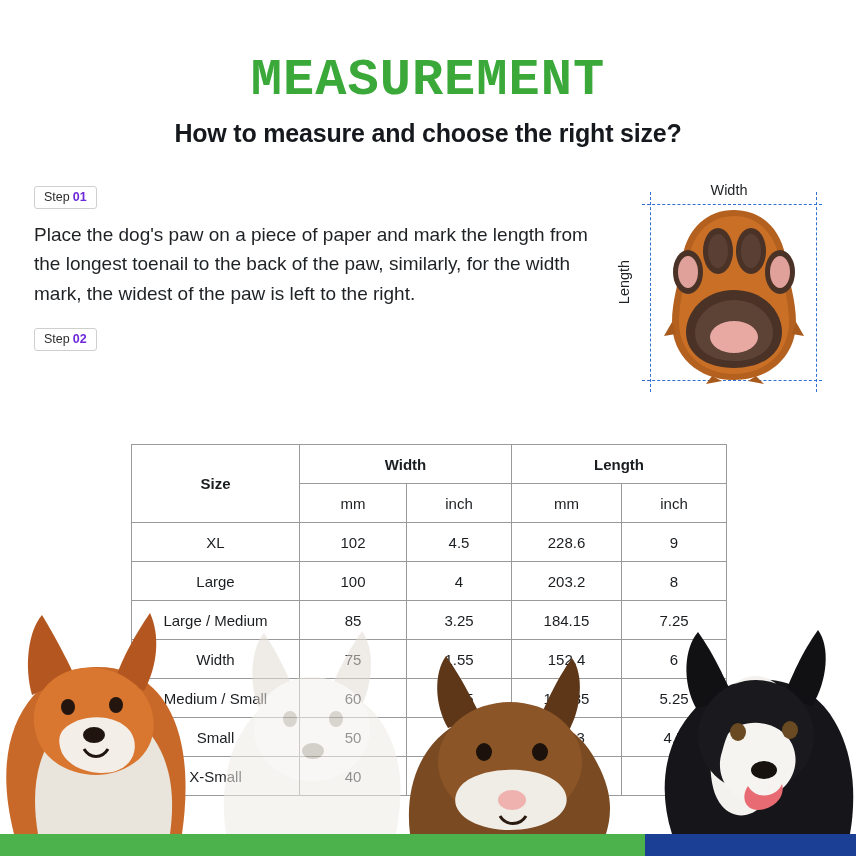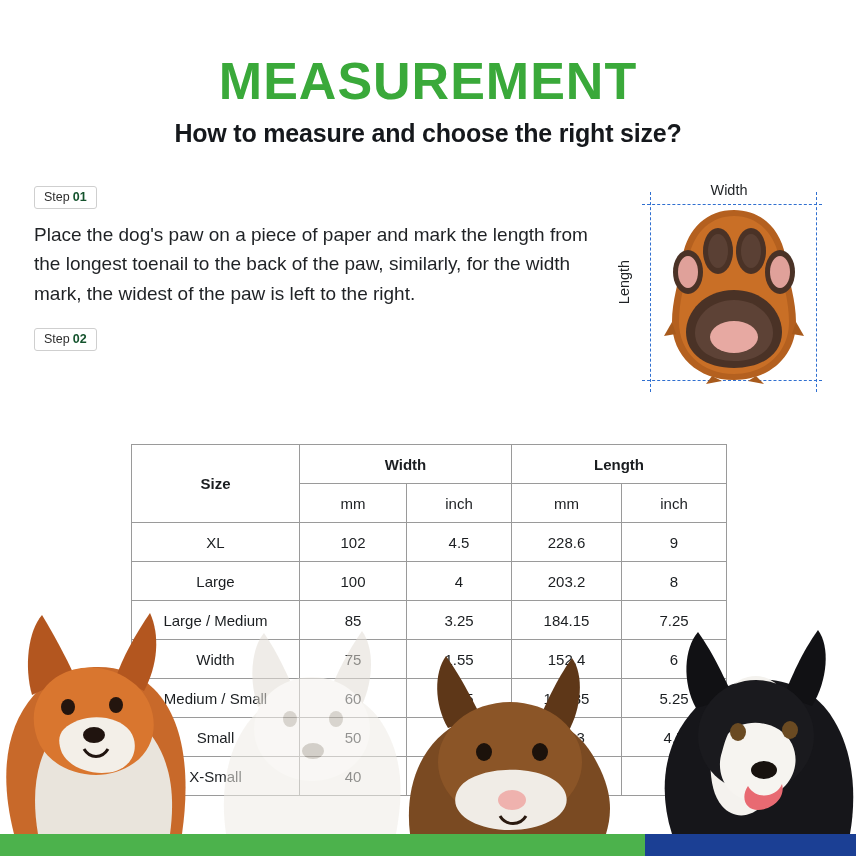--- a/index.html
+++ b/index.html
@@ -30,20 +30,21 @@
     width: 856px;
     text-align: center;
   }
   .title {
     font-size: 52px;
     font-weight: 800;
     letter-spacing: 1px;
     color: #3aa93a;
     line-height: 1.05;
     margin: 0;
+    font-family: Liberation Mono, monospace;
   }
   .subtitle {
     font-size: 25px;
     font-weight: 700;
     color: #15181c;
     margin: 10px 0 0 0;
     letter-spacing: -0.2px;
   }
 
   
@@ -56,21 +57,21 @@
   .step-badge {
     display: inline-block;
     border: 1px solid #cfcfcf;
     border-radius: 3px;
     padding: 3px 9px 4px 9px;
     font-size: 12.5px;
     color: #2e2e2e;
     background: #fff;
   }
   .step-badge .num {
-    color: #14532d;
+    color: #6d28d9;
     font-weight: 700;
     margin-left: 3px;
   }
   .step-text {
     font-size: 19px;
     line-height: 1.55;
     color: #1f2225;
     margin: 11px 0 0 0;
   }
   .step-block-2 {

